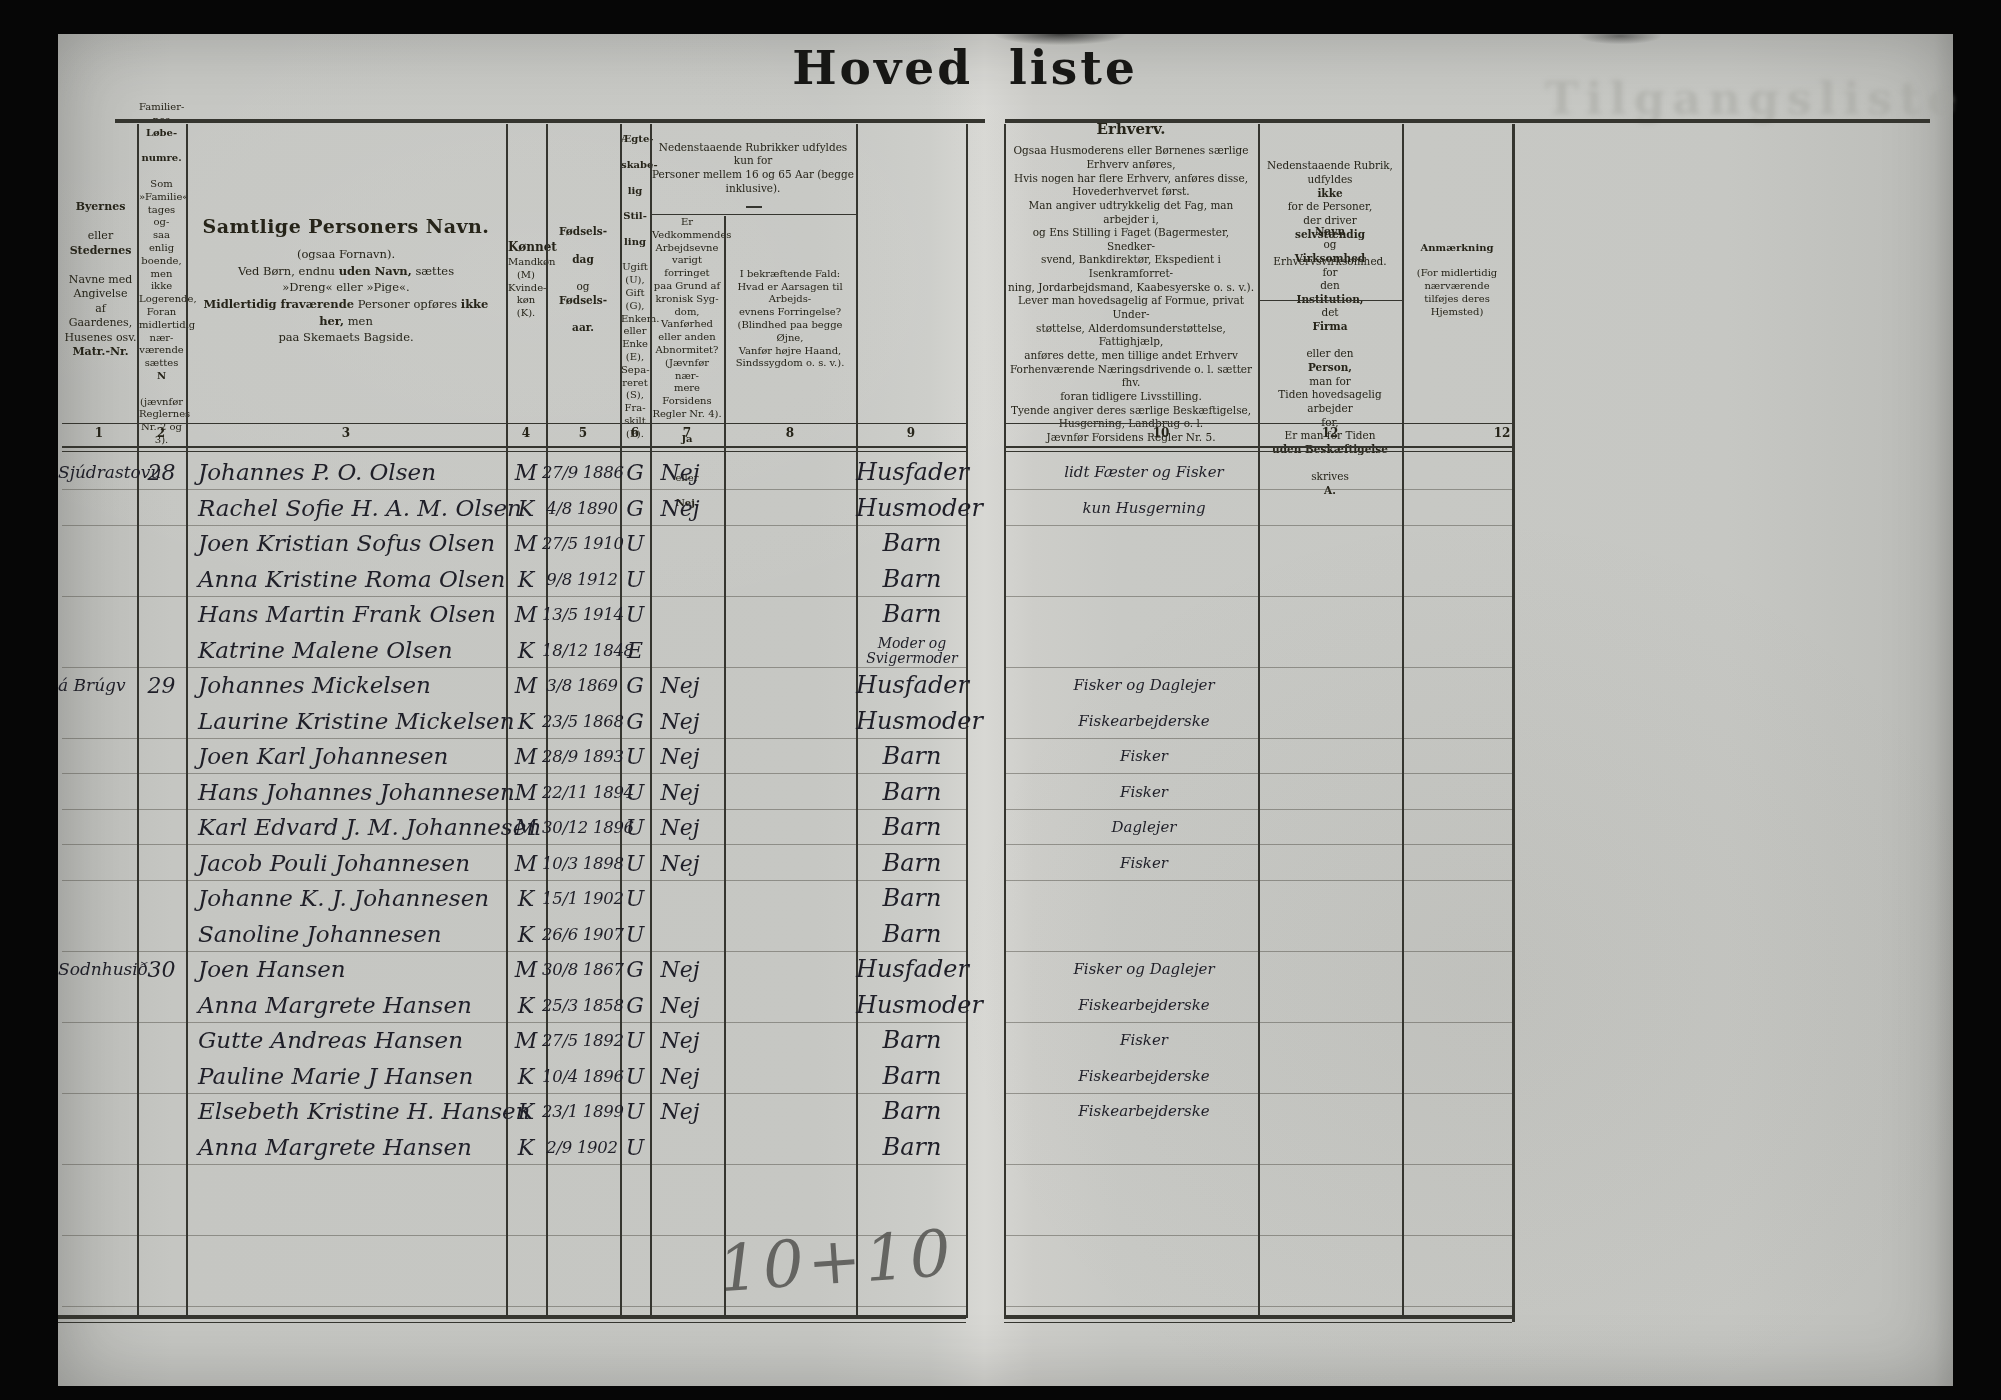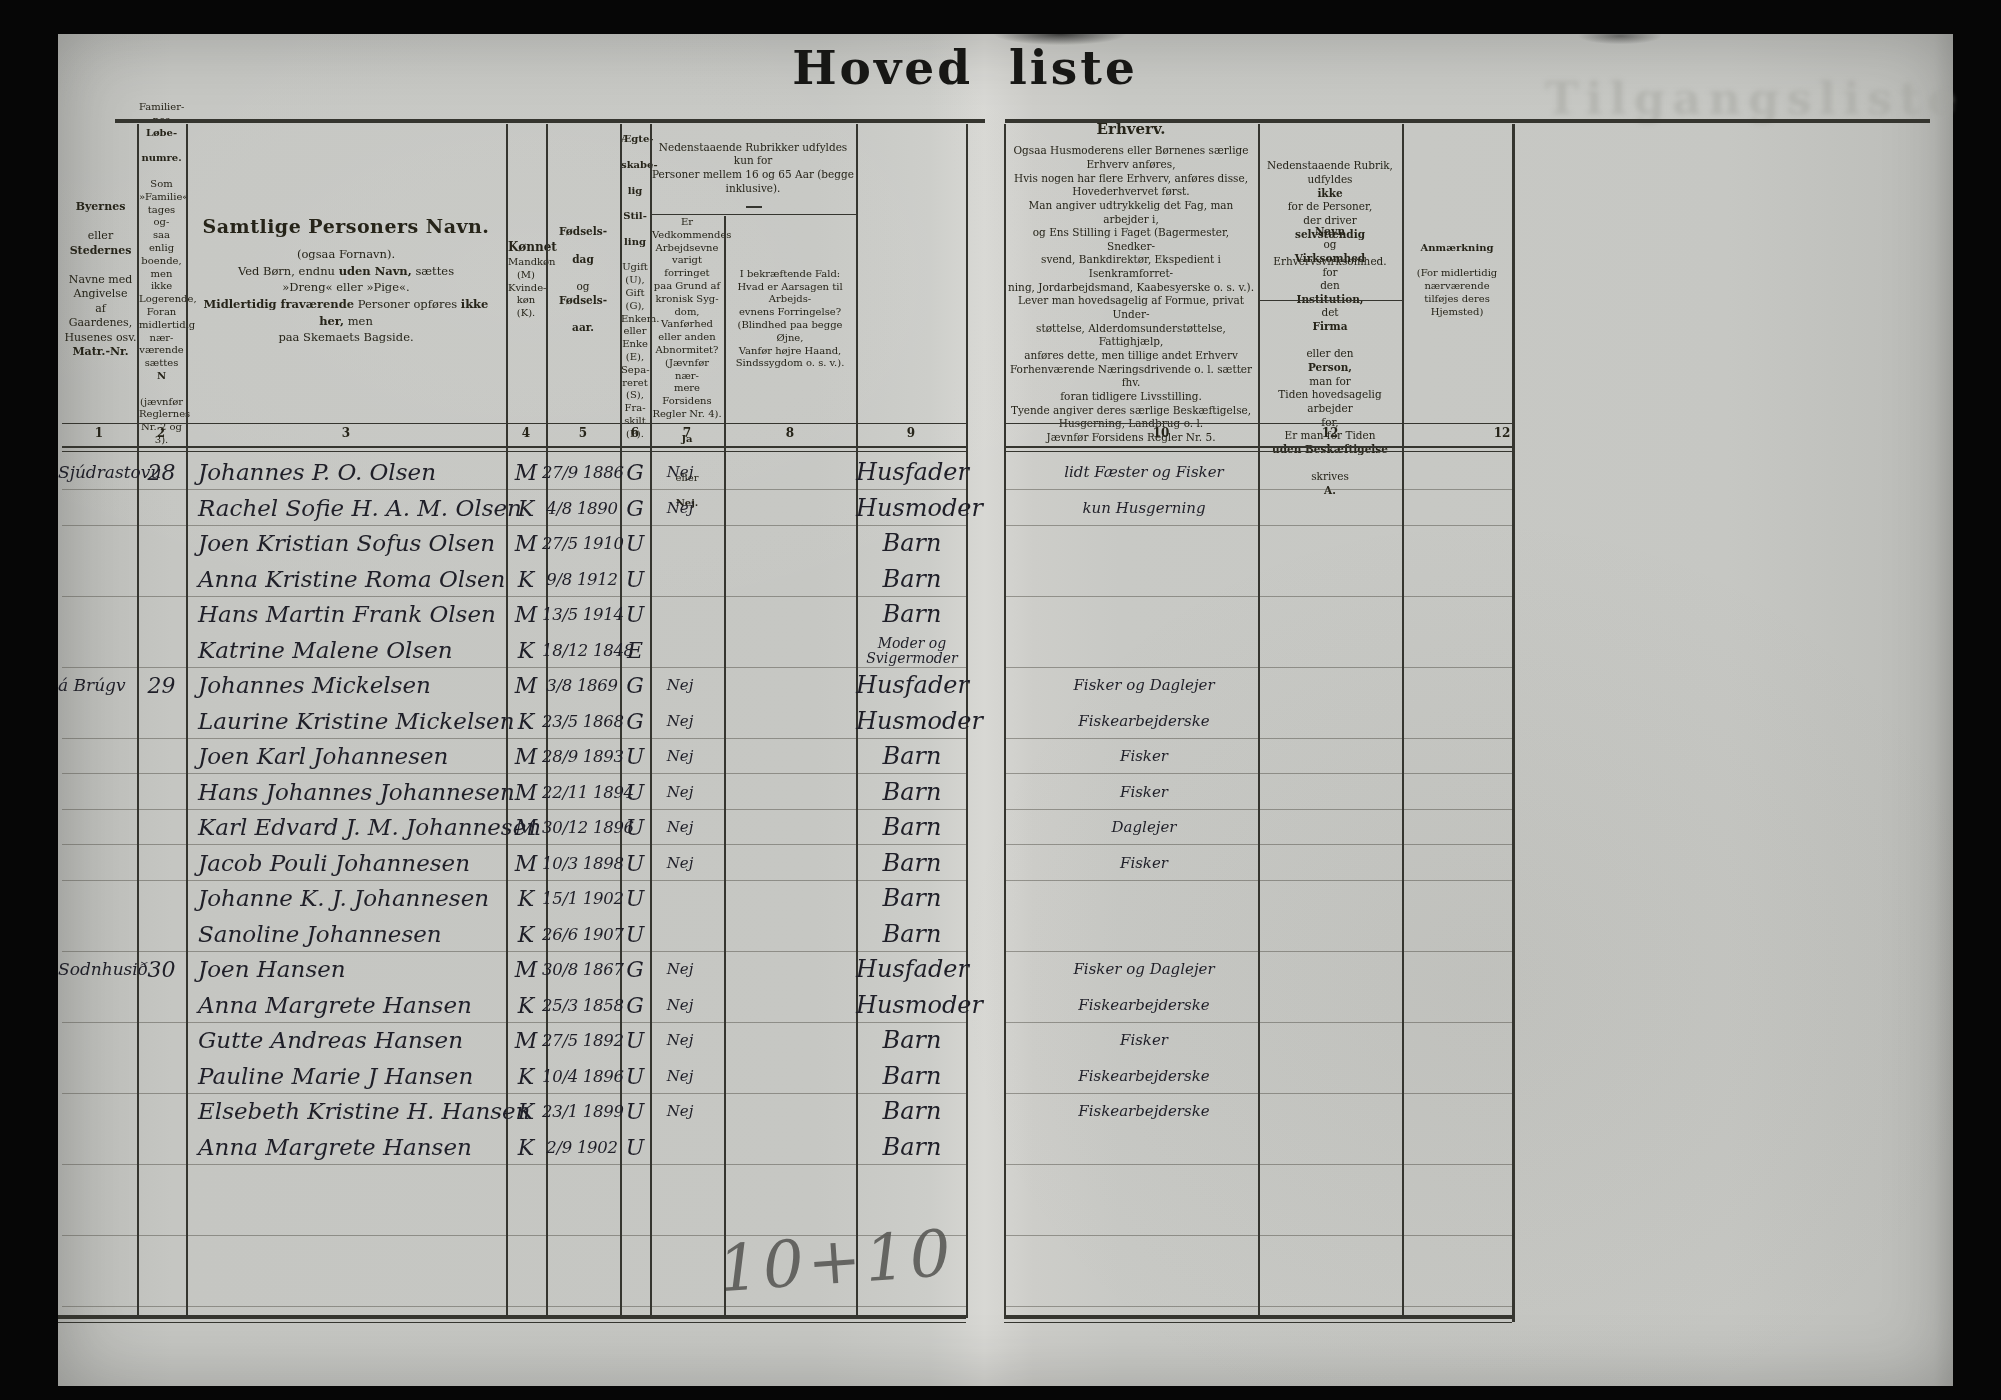--- a/index.html
+++ b/index.html
@@ -31,21 +31,21 @@
   .rows{position:absolute;left:0;top:455px;width:2001px;height:900px;}
   .drow{position:absolute;left:0;width:2001px;height:35.5px;}
   .hw{position:absolute;font-family:"DejaVu Serif",serif;font-style:italic;color:#1f1f28;
       line-height:35.5px;white-space:nowrap;}
   .f-place{left:58px;width:130px;font-size:17px;text-align:left;}
   .f-num{left:137px;width:49px;font-size:22px;text-align:center;}
   .f-name{left:198px;width:306px;font-size:23px;text-align:left;}
   .f-sex{left:506px;width:40px;font-size:22px;text-align:center;}
   .f-birth{left:542px;width:80px;font-size:16.5px;text-align:center;letter-spacing:-.3px;}
   .f-marital{left:618px;width:34px;font-size:22px;text-align:center;}
-  .f-able{left:650px;width:60px;font-size:15px;text-align:center;}
+  .f-able{left:650px;width:60px;font-size:22px;text-align:center;}
   .f-family{left:856px;width:112px;font-size:24px;text-align:center;}
   .f-occ{left:1014px;width:260px;font-size:15px;text-align:center;}
   .two-line{font-size:14px !important;line-height:15px !important;white-space:pre-line;
       padding-top:3px;}
   .colnum{position:absolute;top:426px;height:20px;font-size:12px;font-weight:bold;
       text-align:center;color:#262419;font-family:"DejaVu Serif",serif;}
   .pencil{position:absolute;left:718px;top:1224px;font-size:64px;font-style:italic;
       color:#4c4c49;opacity:.8;transform:rotate(-4deg);font-family:"DejaVu Serif",serif;letter-spacing:4px;}
   .ghost{position:absolute;left:1545px;top:72px;width:400px;text-align:center;font-size:45px;
       font-weight:bold;letter-spacing:7px;color:#a3a49e;opacity:.5;filter:blur(2.5px);}

